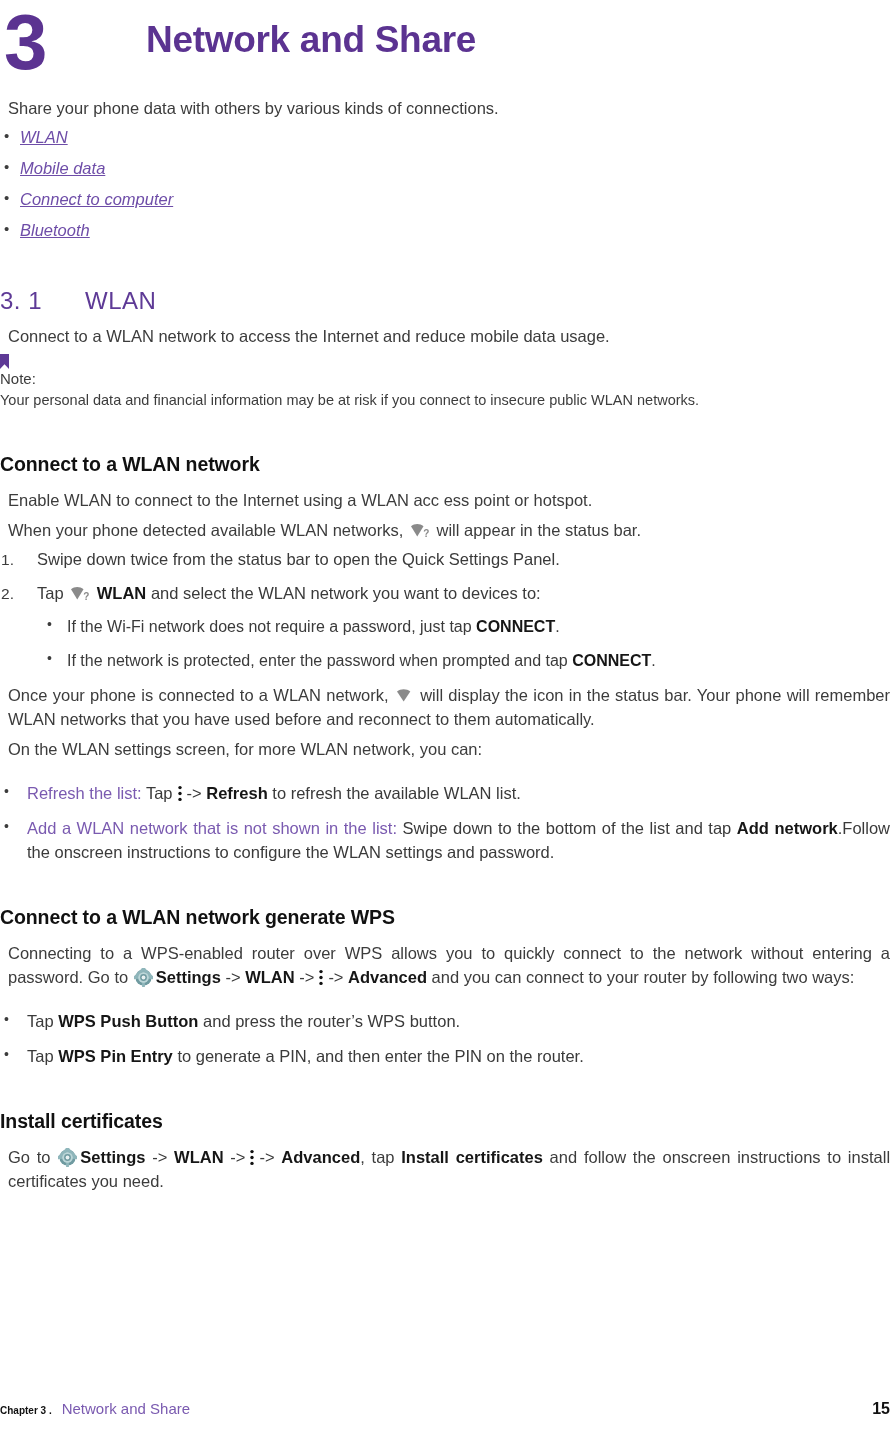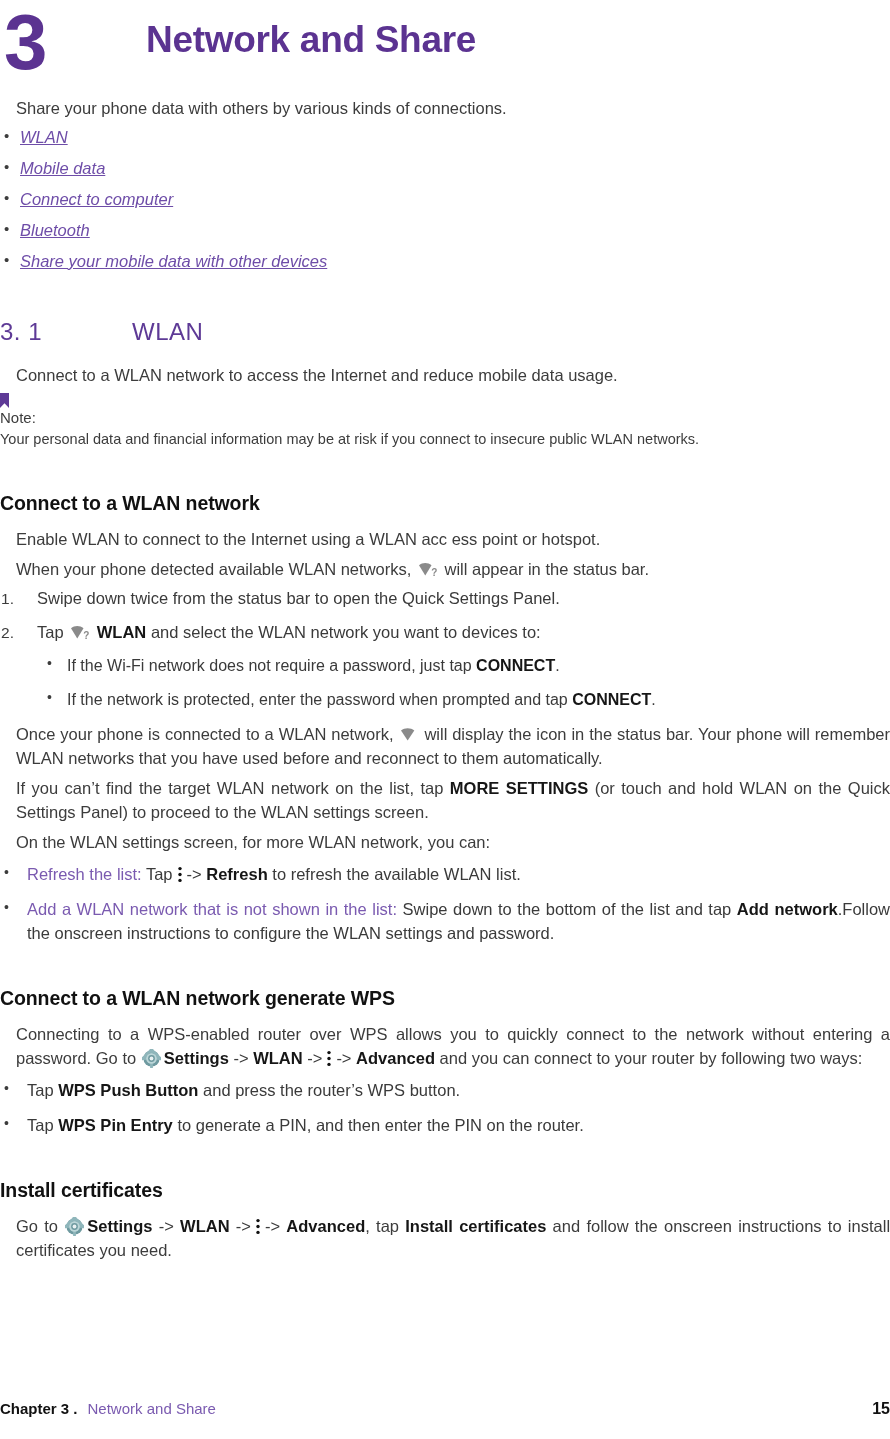--- a/index.html
+++ b/index.html
@@ -48,21 +48,21 @@
     color: #5B3391;
     letter-spacing: -0.3px;
     line-height: 48px;
   }
 
   
   .body-text {
     font-size: 16.5px;
     line-height: 24px;
     color: #3c3c3c;
-    margin: 0 0 6px 16px;
+    margin: 0 0 6px 8px;
     padding: 0;
   }
   .tight {
     margin-bottom: 2px;
   }
 
   
   ul.toc {
     list-style: none;
     margin: 7px 0 0 0;
@@ -86,28 +86,27 @@
   .toc-link {
     color: #6E4DA8;
     font-style: italic;
     text-decoration: underline;
     font-size: 16.5px;
   }
 
   
   .sec-head {
     margin-top: 46px;
-    margin-bottom: 16px;
+    margin-bottom: 8px;
     color: #5E3A96;
     font-size: 24px;
     line-height: 30px;
     font-weight: 400;
     display: flex;
     align-items: flex-end;
-    gap: 47px;
   }
   .sec-num { width: 85px; display: inline-block; letter-spacing: 0.5px;}
   .sec-name { letter-spacing: 0.5px; }
 
   
   .note-line {
     display: flex;
     align-items: flex-start;
     font-size: 15px;
     line-height: 21px;
@@ -182,21 +181,21 @@
     position: absolute;
     left: 10px;
     top: -2px;
     color: #3c3c3c;
     font-size: 14px;
   }
 
   
   ul.lv1 {
     list-style: none;
-    margin: 8px 0 0 0;
+    margin: 20px 0 0 0;
     padding: 0;
   }
   ul.lv1 > li {
     position: relative;
     padding-left: 27px;
     margin-bottom: 11px;
     font-size: 16.5px;
     line-height: 24px;
   }
   ul.lv1 > li:before {
@@ -246,21 +245,21 @@
     right: 0;
     bottom: 17px;
     height: 22px;
     display: flex;
     align-items: baseline;
     font-size: 15px;
   }
   .footer-chapter {
     font-weight: 700;
     color: #111111;
-    font-size: 15px;
+    font-size: 10px;
     margin-right: 10px;
   }
   .footer-section {
     color: #7A5AB0;
     font-size: 15px;
   }
   .footer-page {
     margin-left: auto;
     font-weight: 700;
     color: #111111;
@@ -277,21 +276,20 @@
     <div class="chapter-title">Network and Share</div>
   </div>
 
   <p class="body-text">Share your phone data with others by various kinds of connections.</p>
 
   <ul class="toc">
     <li><a class="toc-link" href="#">WLAN</a></li>
     <li><a class="toc-link" href="#">Mobile data</a></li>
     <li><a class="toc-link" href="#">Connect to computer</a></li>
     <li><a class="toc-link" href="#">Bluetooth</a></li>
-    <li><a class="toc-link" href="#">Share your mobile data with other devices</a></li>
   </ul>
 
   <div class="sec-head">
     <span class="sec-num">3. 1</span>
     <span class="sec-name">WLAN</span>
   </div>
 
   <p class="body-text tight">Connect to a WLAN network to access the Internet and reduce mobile data usage.</p>
 
   <div class="note-line">
@@ -350,25 +348,20 @@
   <p class="body-text justify">
     <span>Once your phone is connected to a WLAN network,</span>
     <span class="icon-inline wifi-plain">
       <svg width="17" height="16" viewBox="0 0 17 16" xmlns="http://www.w3.org/2000/svg">
         <path d="M1 3.4 C4.7 0.5 10.6 0.5 14.3 3.4 L7.65 13.6 Z" fill="#8a8a8a"></path>
       </svg>
     </span>
     <span>will display the icon in the status bar. Your phone will remember WLAN networks that you have used before and reconnect to them automatically.</span>
   </p>
 
-  <p class="body-text justify">
-    <span>If you can’t find the target WLAN network on the list, tap</span>
-    <b>MORE SETTINGS</b>
-    <span>(or touch and hold WLAN on the Quick Settings Panel) to proceed to the WLAN settings screen.</span>
-  </p>
 
   <p class="body-text">On the WLAN settings screen, for more WLAN network, you can:</p>
 
   <ul class="lv1">
     <li>
       <span class="purple-em">Refresh the list:</span>
       <span>Tap</span><span class="icon-inline kebab">
         <svg width="6" height="17" viewBox="0 0 6 17" xmlns="http://www.w3.org/2000/svg">
           <circle cx="3" cy="2.6" r="1.7" fill="#111"></circle>
           <circle cx="3" cy="8.5" r="1.7" fill="#111"></circle>

